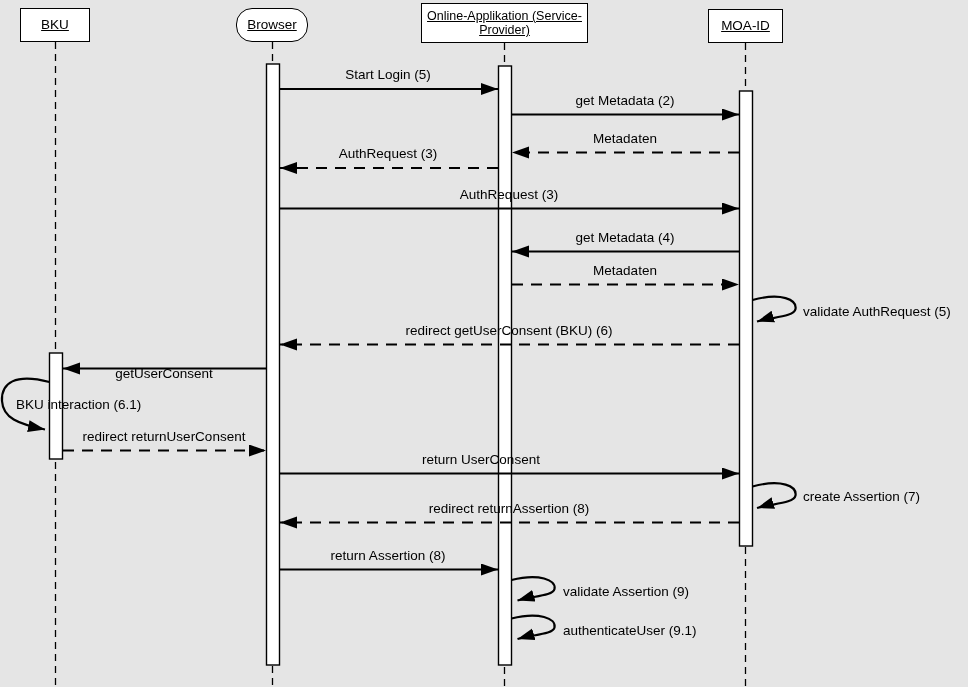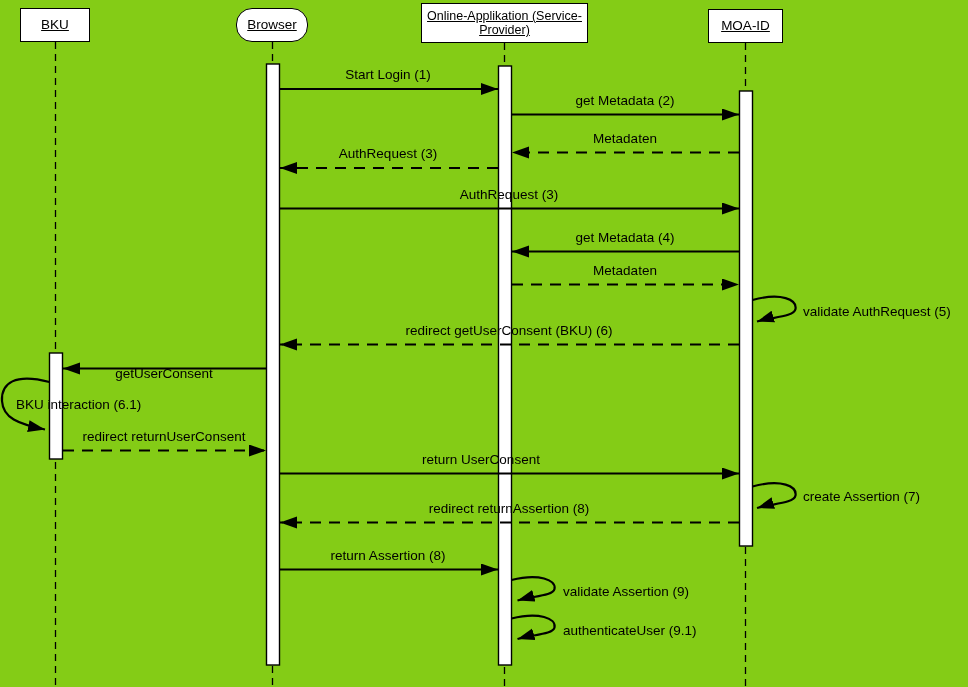--- a/index.html
+++ b/index.html
@@ -1,21 +1,21 @@
 <!DOCTYPE html>
 <html><head>
 <meta charset="utf-8">
 <title>Sequence Diagram</title>
 <style>
   html, body { margin: 0; padding: 0; background: #ffffff; }
   .canvas {
     position: relative;
     width: 968px;
     height: 687px;
-    background: #84cc16;
+    background: #e5e5e5;
     font-family: "Liberation Sans", sans-serif;
     color: #000;
     overflow: hidden;
   }
   .layer { position: absolute; left: 0; top: 0; }
   .actor-box {
     position: absolute;
     box-sizing: border-box;
     border: 1.4px solid #000;
     background: #fff;
@@ -96,21 +96,21 @@
   <div class="actor-box two-line" style="left:421px; top:3px; width:167px; height:40px;">
     <div>
       <span>Online-Applikation (Service-</span><br>
       <span>Provider)</span>
     </div>
   </div>
   <div class="actor-box" style="left:708px; top:9px; width:75px; height:34px;">
     <span>MOA-ID</span>
   </div>
 
-  <div class="msg-label center" style="left:388px; top:67px;">Start Login (1)</div>
+  <div class="msg-label center" style="left:388px; top:67px;">Start Login (5)</div>
   <div class="msg-label center" style="left:625px; top:93px;">get Metadata (2)</div>
   <div class="msg-label center" style="left:625px; top:131px;">Metadaten</div>
   <div class="msg-label center" style="left:388px; top:146px;">AuthRequest (3)</div>
   <div class="msg-label center" style="left:509px; top:187px;">AuthRequest (3)</div>
   <div class="msg-label center" style="left:625px; top:230px;">get Metadata (4)</div>
   <div class="msg-label center" style="left:625px; top:263px;">Metadaten</div>
   <div class="msg-label" style="left:803px; top:304px;">validate AuthRequest (5)</div>
   <div class="msg-label center" style="left:509px; top:323px;">redirect getUserConsent (BKU) (6)</div>
   <div class="msg-label center" style="left:164px; top:347px;margin-top:19px;">getUserConsent</div>
   <div class="msg-label" style="left:4px; top:397px;padding-left:12px;">BKU interaction (6.1)</div>

